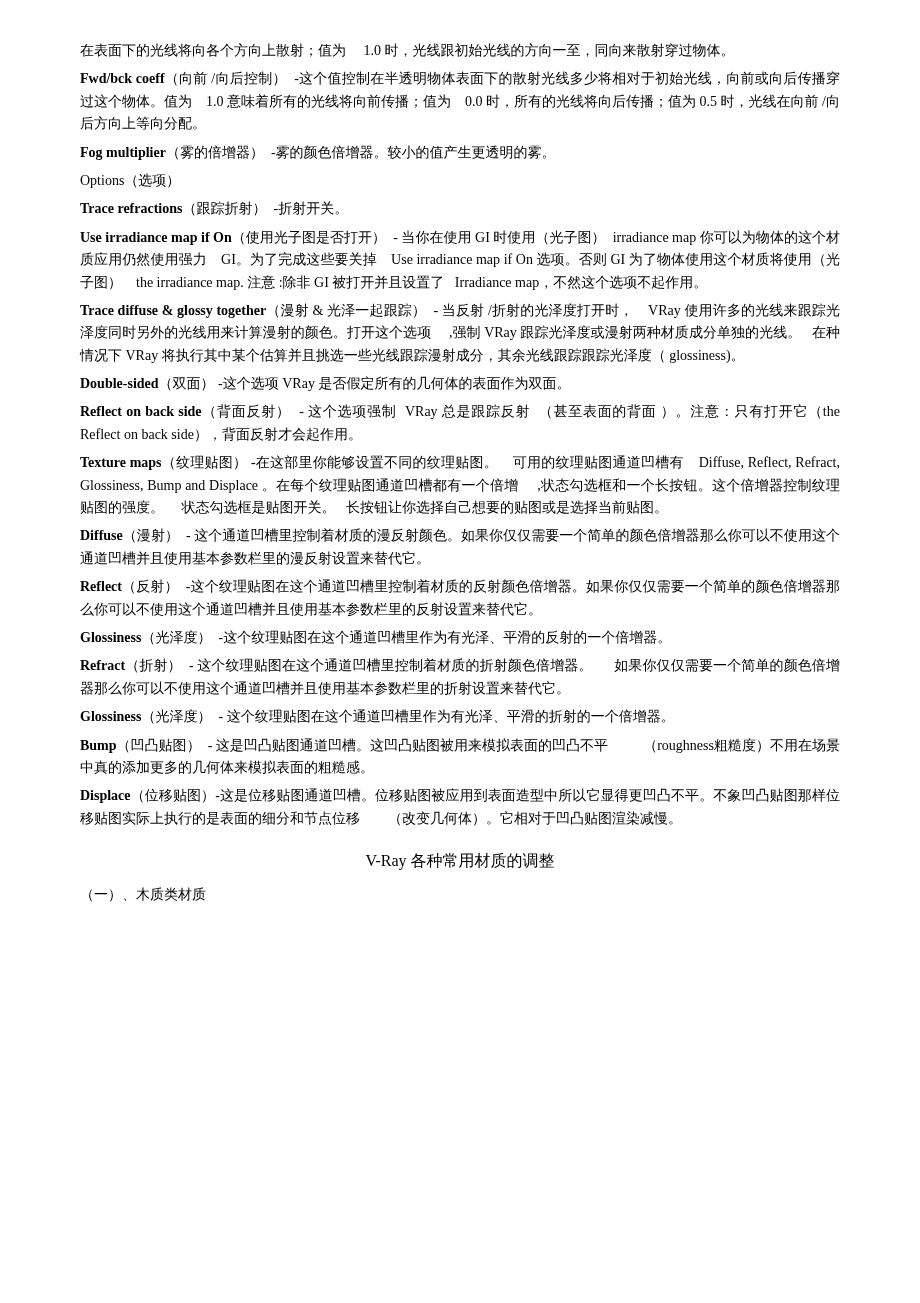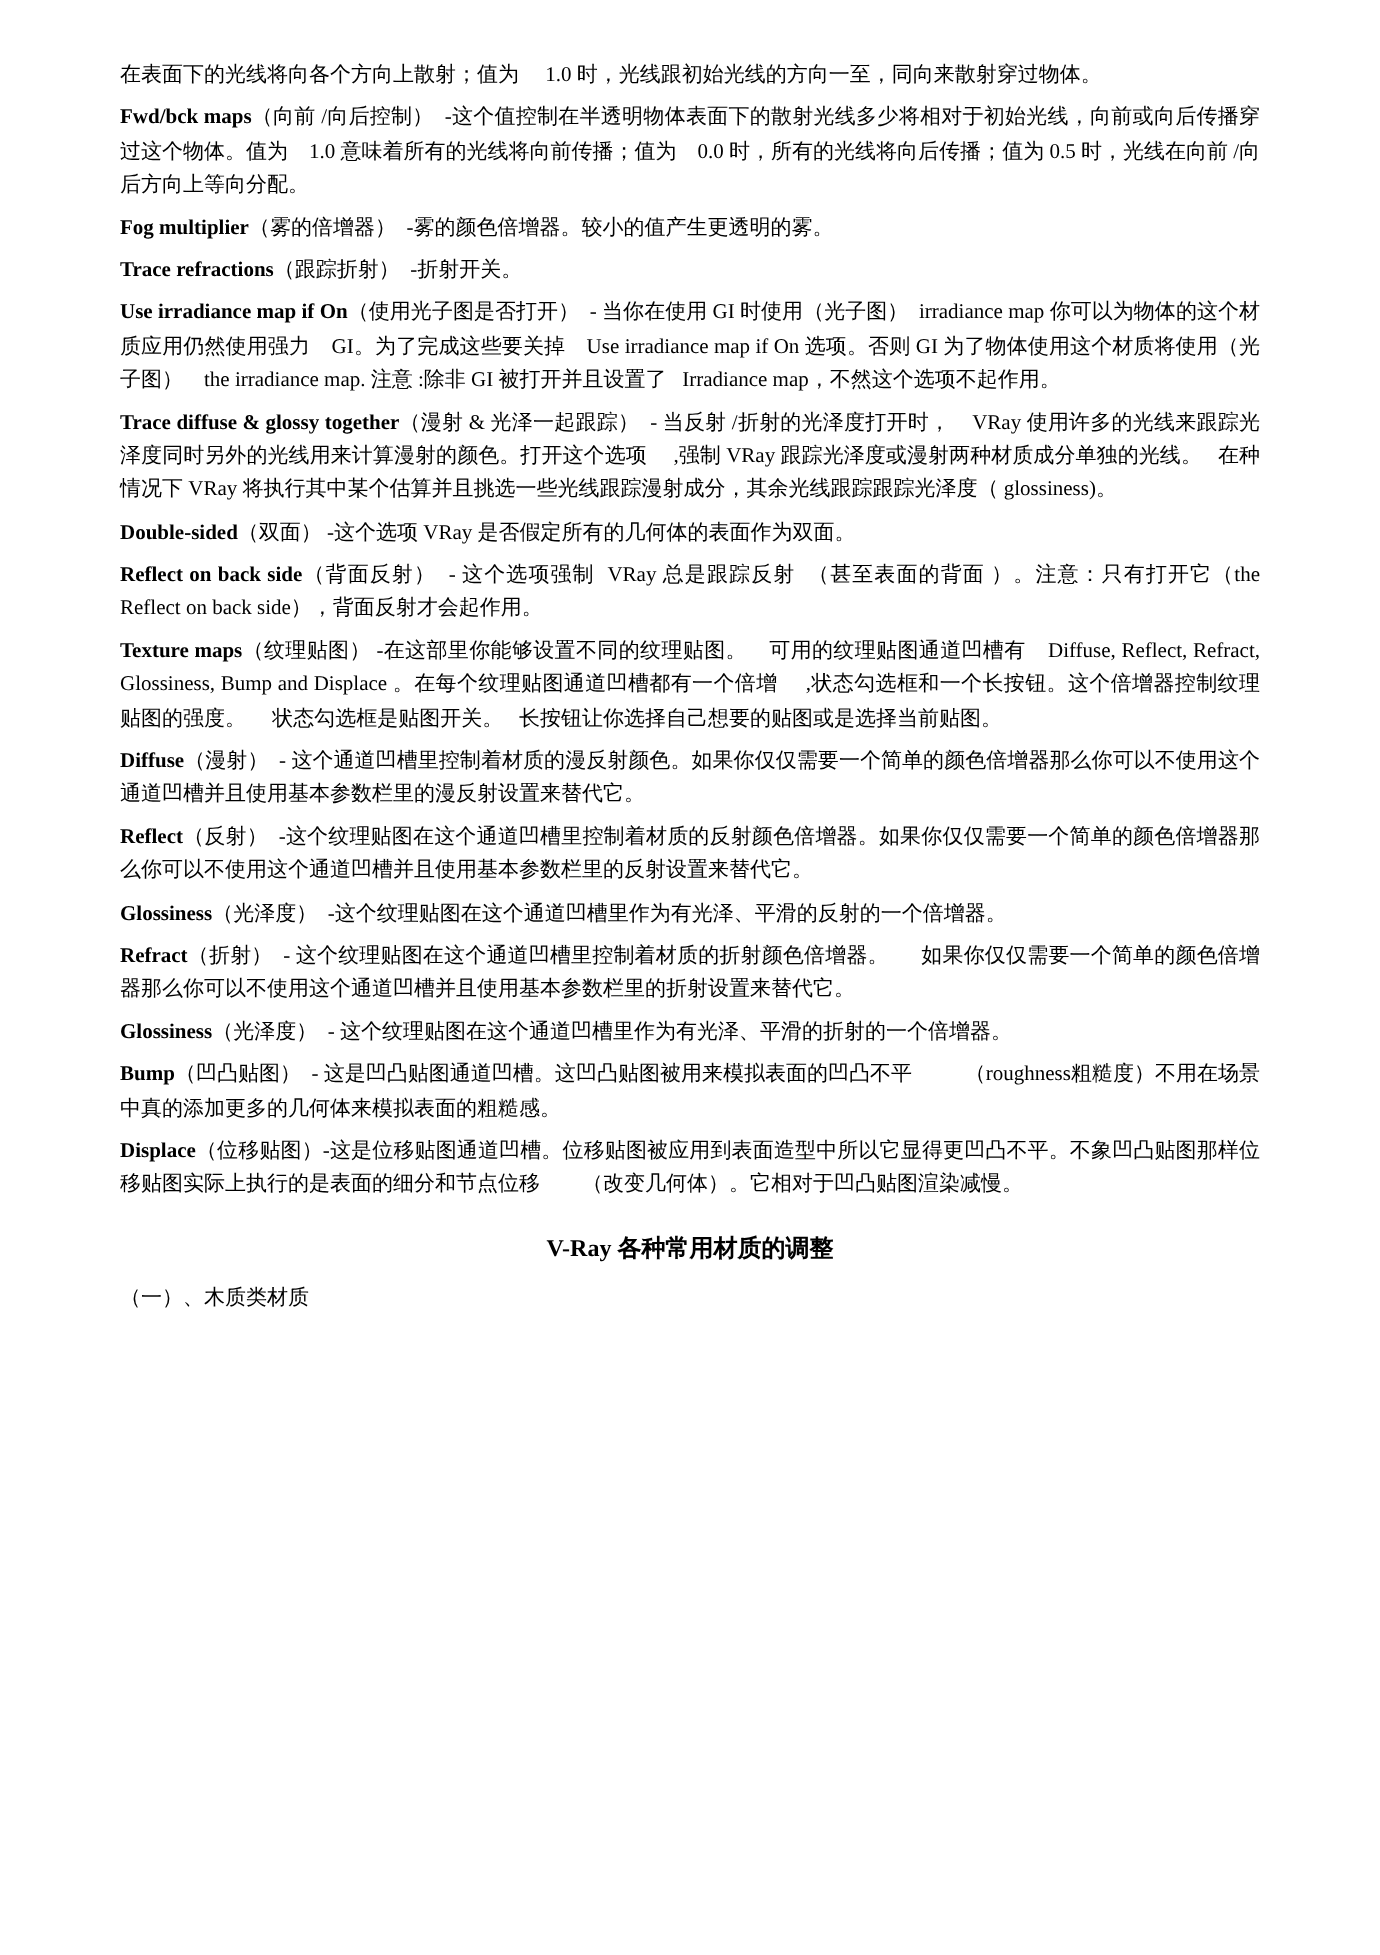--- a/index.html
+++ b/index.html
@@ -20,32 +20,33 @@
       padding: 40px 80px 40px 80px;
       background: #ffffff;
     }
     p {
       margin-bottom: 6px;
       text-align: justify;
     }
     .section-title {
       text-align: center;
       font-size: 16px;
-      font-weight: bold;
+      font-weight: normal;
       margin: 18px 0 10px 0;
     }
   </style>
 </head>
 <body>
 
 <div class="page-container">
   <div id="content">
       <p>在表面下的光线将向各个方向上散射；值为&nbsp;&nbsp;&nbsp;&nbsp;&nbsp;1.0 时，光线跟初始光线的方向一至，同向来散射穿过物体。</p>
-      <p><strong>Fwd/bck maps</strong>（向前 /向后控制）&nbsp;&nbsp;-这个值控制在半透明物体表面下的散射光线多少将相对于初始光线，向前或向后传播穿过这个物体。值为&nbsp;&nbsp;&nbsp;&nbsp;1.0 意味着所有的光线将向前传播；值为&nbsp;&nbsp;&nbsp;&nbsp;0.0 时，所有的光线将向后传播；值为 0.5 时，光线在向前 /向后方向上等向分配。</p>
+      <p><strong>Fwd/bck coeff</strong>（向前 /向后控制）&nbsp;&nbsp;-这个值控制在半透明物体表面下的散射光线多少将相对于初始光线，向前或向后传播穿过这个物体。值为&nbsp;&nbsp;&nbsp;&nbsp;1.0 意味着所有的光线将向前传播；值为&nbsp;&nbsp;&nbsp;&nbsp;0.0 时，所有的光线将向后传播；值为 0.5 时，光线在向前 /向后方向上等向分配。</p>
       <p><strong>Fog multiplier</strong>（雾的倍增器）&nbsp;&nbsp;-雾的颜色倍增器。较小的值产生更透明的雾。</p>
+      <p>Options（选项）</p>
       <p><strong>Trace refractions</strong>（跟踪折射）&nbsp;&nbsp;-折射开关。</p>
       <p><strong>Use irradiance map if On</strong>（使用光子图是否打开）&nbsp;&nbsp;- 当你在使用&nbsp;GI 时使用（光子图）&nbsp;&nbsp;irradiance map 你可以为物体的这个材质应用仍然使用强力&nbsp;&nbsp;&nbsp;&nbsp;GI。为了完成这些要关掉&nbsp;&nbsp;&nbsp;&nbsp;Use irradiance map if On 选项。否则 GI 为了物体使用这个材质将使用（光子图）&nbsp;&nbsp;&nbsp;&nbsp;the irradiance map. 注意 :除非&nbsp;GI 被打开并且设置了&nbsp;&nbsp;&nbsp;Irradiance map，不然这个选项不起作用。</p>
       <p><strong>Trace diffuse &amp; glossy together</strong>（漫射 &amp; 光泽一起跟踪）&nbsp;&nbsp;- 当反射 /折射的光泽度打开时，&nbsp;&nbsp;&nbsp;&nbsp;VRay 使用许多的光线来跟踪光泽度同时另外的光线用来计算漫射的颜色。打开这个选项&nbsp;&nbsp;&nbsp;&nbsp;&nbsp;,强制 VRay 跟踪光泽度或漫射两种材质成分单独的光线。&nbsp;&nbsp;&nbsp;在种情况下&nbsp;VRay 将执行其中某个估算并且挑选一些光线跟踪漫射成分，其余光线跟踪跟踪光泽度（&nbsp;glossiness)。</p>
       <p><strong>Double-sided</strong>（双面）&nbsp;-这个选项&nbsp;VRay 是否假定所有的几何体的表面作为双面。</p>
       <p><strong>Reflect on back side</strong>（背面反射）&nbsp;&nbsp;- 这个选项强制&nbsp;&nbsp;VRay 总是跟踪反射&nbsp;&nbsp;（甚至表面的背面&nbsp;）。注意：只有打开它（the Reflect on back side），背面反射才会起作用。</p>
       <p><strong>Texture maps</strong>（纹理贴图）&nbsp;-在这部里你能够设置不同的纹理贴图。&nbsp;&nbsp;&nbsp;&nbsp;可用的纹理贴图通道凹槽有&nbsp;&nbsp;&nbsp;&nbsp;Diffuse, Reflect, Refract, Glossiness, Bump and Displace&nbsp;。在每个纹理贴图通道凹槽都有一个倍增&nbsp;&nbsp;&nbsp;&nbsp;&nbsp;,状态勾选框和一个长按钮。这个倍增器控制纹理贴图的强度。&nbsp;&nbsp;&nbsp;&nbsp;&nbsp;状态勾选框是贴图开关。&nbsp;&nbsp;&nbsp;长按钮让你选择自己想要的贴图或是选择当前贴图。</p>
       <p><strong>Diffuse</strong>（漫射）&nbsp;&nbsp;- 这个通道凹槽里控制着材质的漫反射颜色。如果你仅仅需要一个简单的颜色倍增器那么你可以不使用这个通道凹槽并且使用基本参数栏里的漫反射设置来替代它。</p>
       <p><strong>Reflect</strong>（反射）&nbsp;&nbsp;-这个纹理贴图在这个通道凹槽里控制着材质的反射颜色倍增器。如果你仅仅需要一个简单的颜色倍增器那么你可以不使用这个通道凹槽并且使用基本参数栏里的反射设置来替代它。</p>
       <p><strong>Glossiness</strong>（光泽度）&nbsp;&nbsp;-这个纹理贴图在这个通道凹槽里作为有光泽、平滑的反射的一个倍增器。</p>
       <p><strong>Refract</strong>（折射）&nbsp;&nbsp;- 这个纹理贴图在这个通道凹槽里控制着材质的折射颜色倍增器。&nbsp;&nbsp;&nbsp;&nbsp;&nbsp;&nbsp;如果你仅仅需要一个简单的颜色倍增器那么你可以不使用这个通道凹槽并且使用基本参数栏里的折射设置来替代它。</p>

